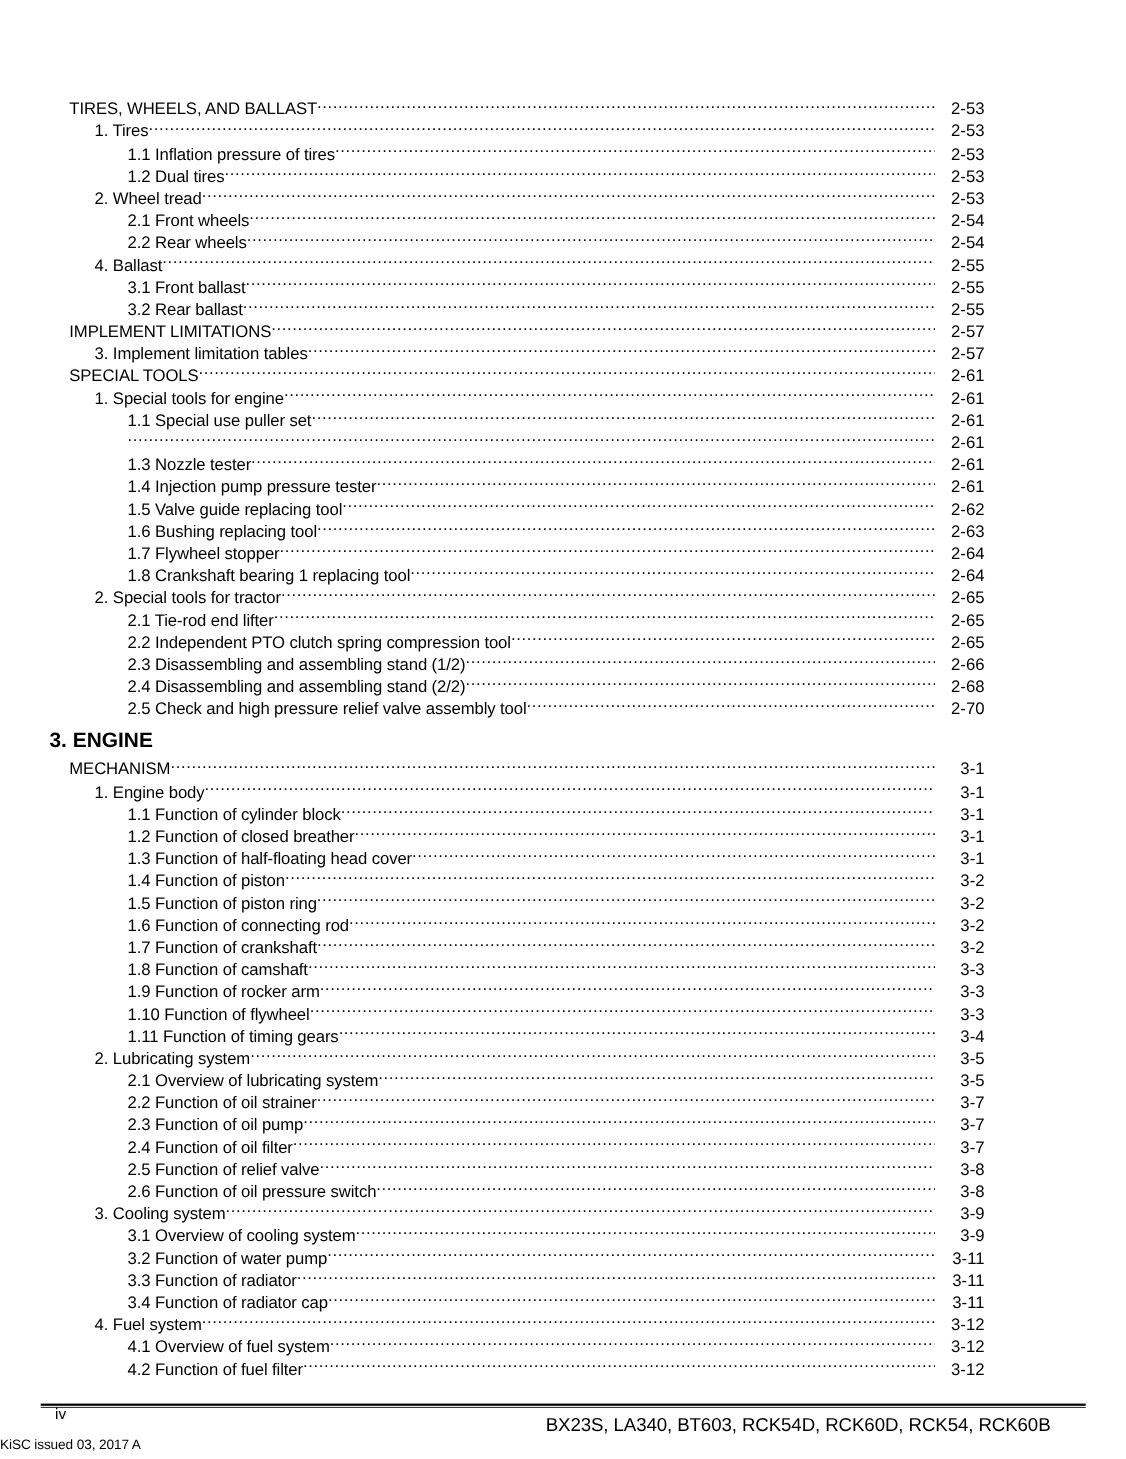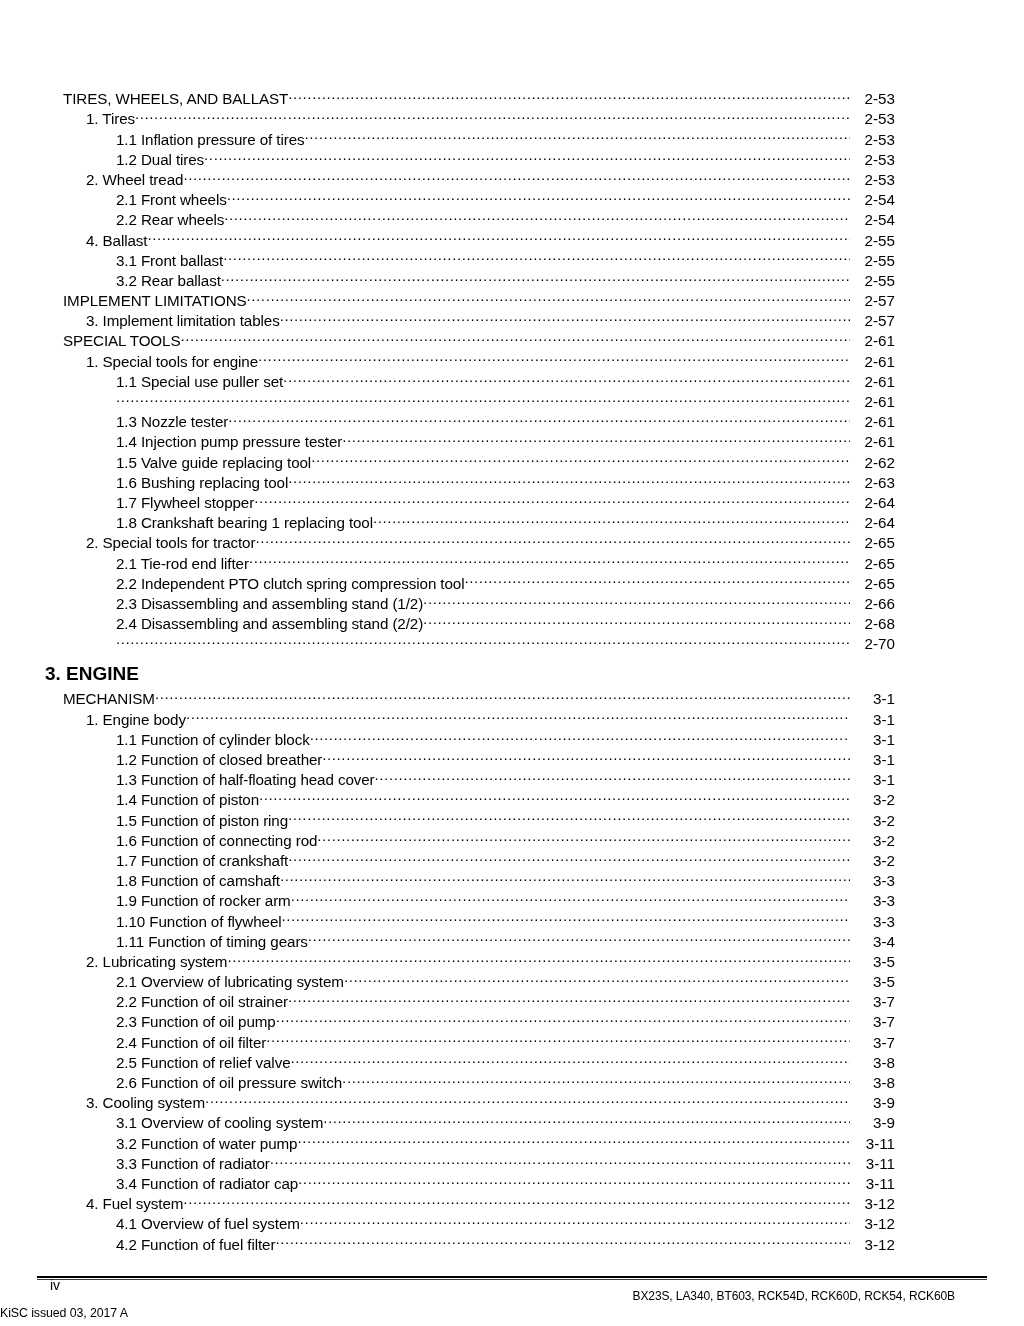--- a/index.html
+++ b/index.html
@@ -123,21 +123,21 @@
     font-size: 14px;
     line-height: 17px;
     margin-left: 12px;
   }
   .footer-models {
     position: absolute;
     left: 0;
     top: 12px;
     width: 955px;
     text-align: right;
-    font-size: 12px;
+    font-size: 17px;
     line-height: 16px;
     letter-spacing: -0.1px;
   }
   .footer-issue {
     position: absolute;
     left: 0;
     top: 29px;
     width: 955px;
     text-align: left;
     font-size: 12.4px;
@@ -279,20 +279,21 @@
         <span class="label">2.3 Disassembling and assembling stand (1/2)</span>
         <span class="leader"></span>
         <span class="pagenum">2-66</span>
       </div>
       <div class="toc-row lvl2">
         <span class="label">2.4 Disassembling and assembling stand (2/2)</span>
         <span class="leader"></span>
         <span class="pagenum">2-68</span>
       </div>
       <div class="toc-row lvl2">
+        <span class="label">2.5 Check and high pressure relief valve assembly tool</span>
         <span class="leader"></span>
         <span class="pagenum">2-70</span>
       </div>
       <div class="chapter-gap"></div>
       <div class="chapter-head">
         <span>3. ENGINE</span>
       </div>
       <div class="toc-row lvl0">
         <span class="label">MECHANISM</span>
         <span class="leader"></span>

